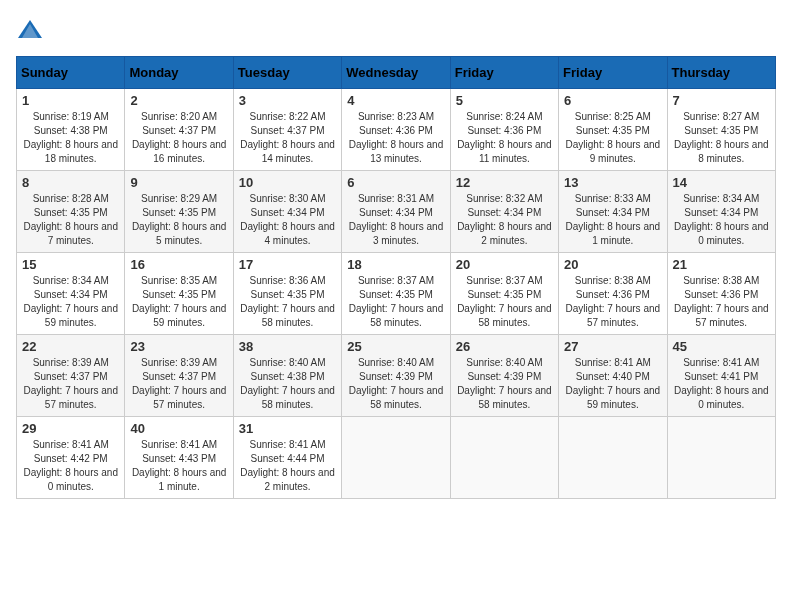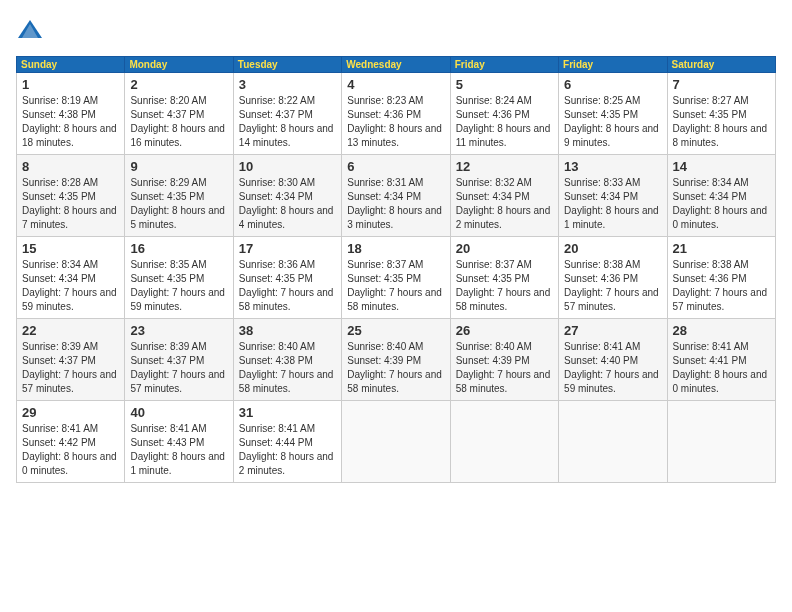--- a/index.html
+++ b/index.html
@@ -47,24 +47,24 @@
       font-size: 16px;
       color: #555;
     }
     .calendar-table {
       width: 100%;
       border-collapse: collapse;
       border: 1px solid #ccc;
     }
     .calendar-table th {
       background-color: #1a6bb5;
-      color: #fde047;
-      font-size: 10px;
-      font-weight: bold;
-      padding: 2px 4px;
+      color: #000000;
+      font-size: 13px;
+      font-weight: bold;
+      padding: 8px 4px;
       text-align: left;
       border: 1px solid #1558a0;
     }
     .calendar-table td {
       vertical-align: top;
       padding: 4px 5px;
       border: 1px solid #ccc;
       font-size: 10.5px;
       color: #333;
       background: #fff;
@@ -78,20 +78,21 @@
       font-size: 13px;
       font-weight: bold;
       color: #333;
       display: block;
       margin-bottom: 2px;
     }
     .day-info {
       font-size: 10px;
       color: #333;
       line-height: 1.4;
+      text-align: center;
     }
     .empty-cell {
       background: #f9f9f9 !important;
     }
   </style>
 </head>
 <body>
 
 <div class="header-section">
   <div class="logo">
@@ -111,21 +112,21 @@
 
 <table class="calendar-table">
   <thead>
     <tr>
     <th>Sunday</th>
         <th>Monday</th>
         <th>Tuesday</th>
         <th>Wednesday</th>
         <th>Friday</th>
         <th>Friday</th>
-        <th>Saturday</th>
+        <th>Thursday</th>
       </tr>
   </thead>
   <tbody id="calendar-body">
   <tr>
         <td>
           <span class="day-number">1</span>
           <div class="day-info">
             Sunrise: 8:19 AM<br>
             Sunset: 4:38 PM<br>
             Daylight: 8 hours and 18 minutes.
@@ -339,21 +340,21 @@
         </td>
         <td>
           <span class="day-number">27</span>
           <div class="day-info">
             Sunrise: 8:41 AM<br>
             Sunset: 4:40 PM<br>
             Daylight: 7 hours and 59 minutes.
           </div>
         </td>
         <td>
-          <span class="day-number">28</span>
+          <span class="day-number">45</span>
           <div class="day-info">
             Sunrise: 8:41 AM<br>
             Sunset: 4:41 PM<br>
             Daylight: 8 hours and 0 minutes.
           </div>
         </td>
       </tr>
       <tr>
         <td>
           <span class="day-number">29</span>

